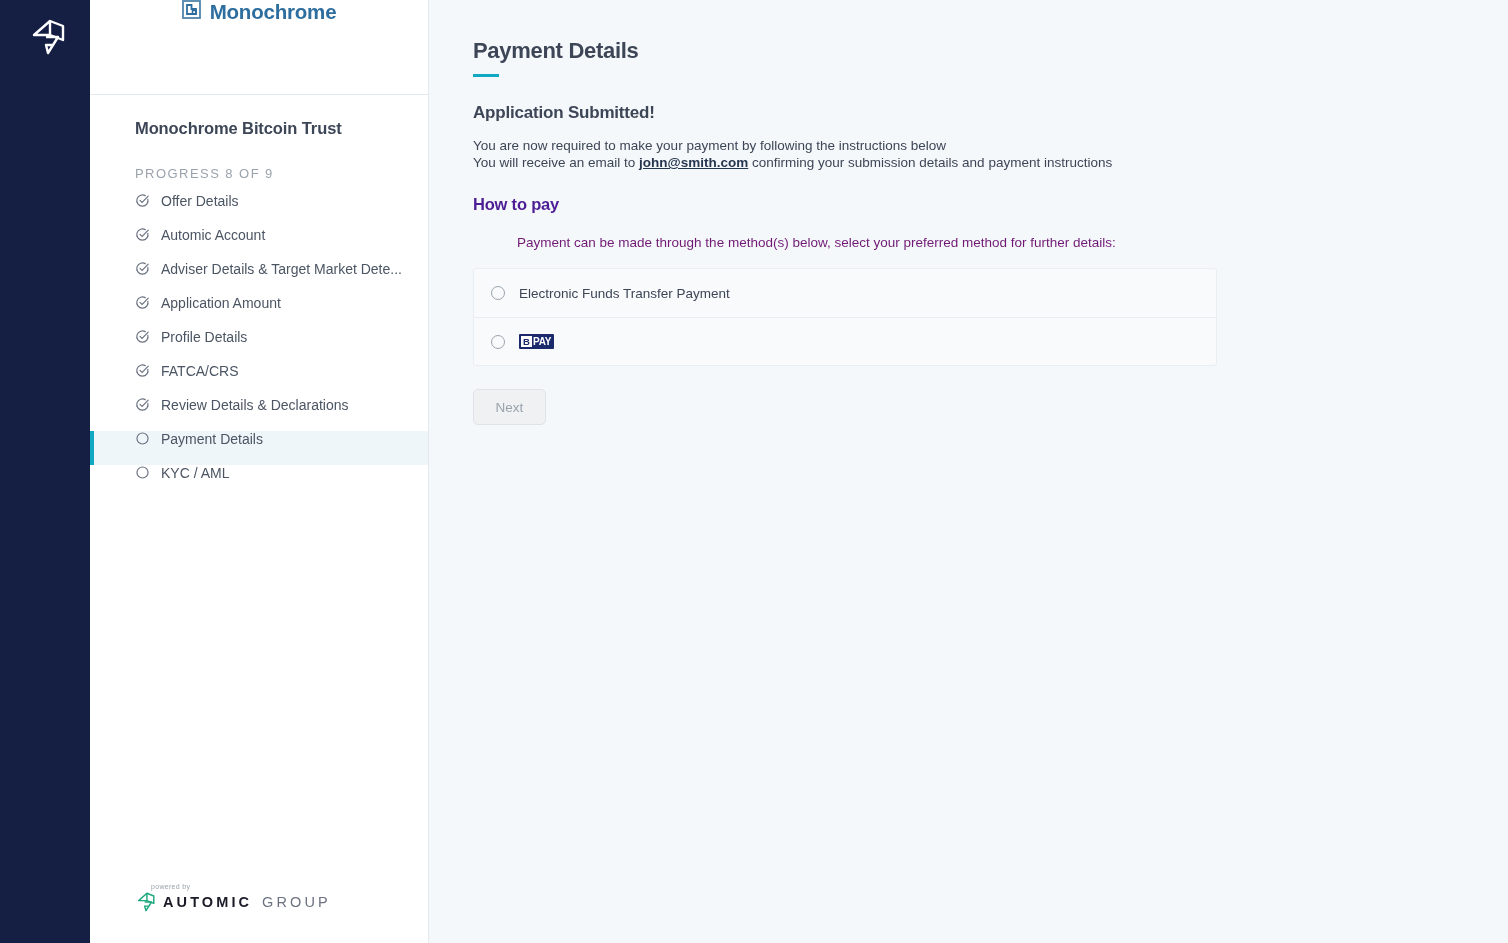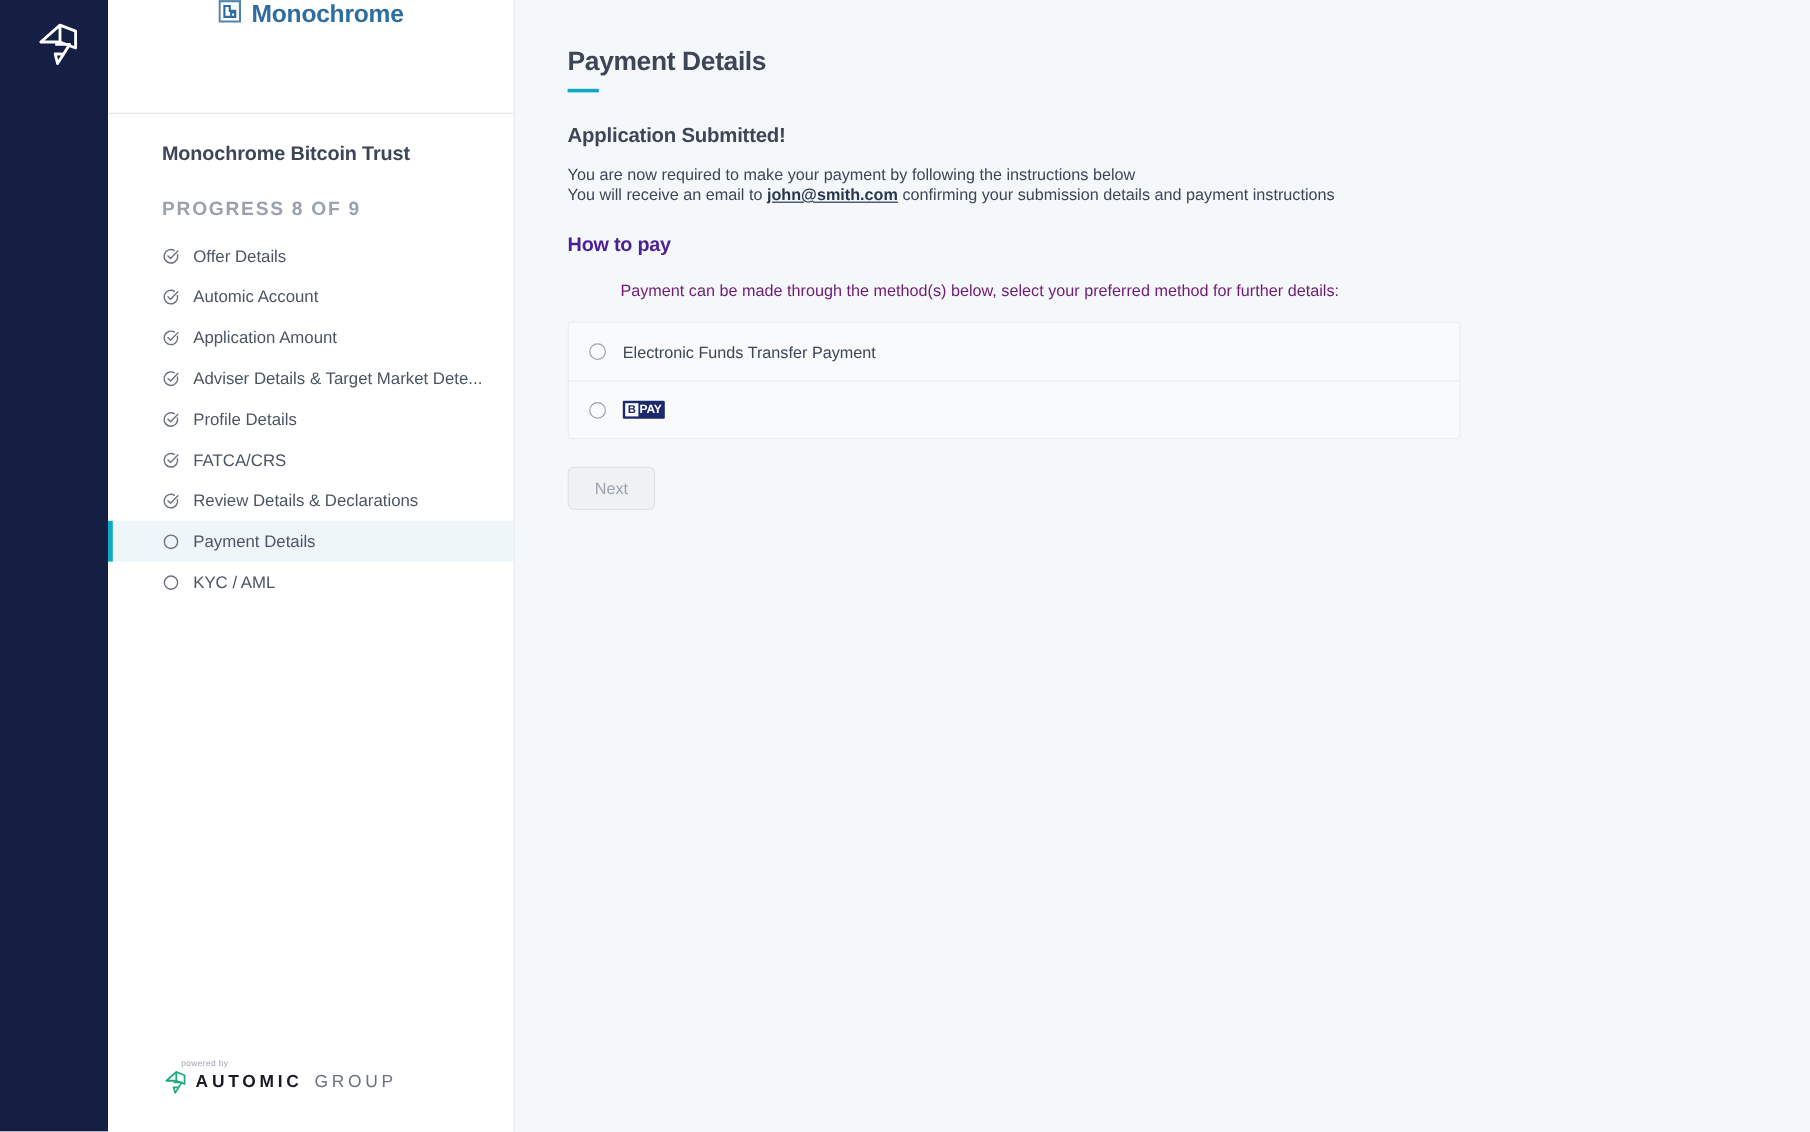--- a/index.html
+++ b/index.html
@@ -72,31 +72,30 @@
 
   .trust-title {
     font-size: 16.5px;
     font-weight: 700;
     color: #3d4657;
     padding: 8px 0 0 45px;
     letter-spacing: -0.1px;
   }
 
   .progress-label {
-    font-size: 16px;
-    font-weight: 700;
+    font-size: 13px;
+    font-weight: 400;
     letter-spacing: 1.45px;
     color: #9aa3ad;
     padding: 28px 0 12px 45px;
     text-transform: uppercase;
   }
 
   .nav-item {
     display: flex;
-    align-items: center;
     gap: 11px;
     height: 34px;
     padding-left: 45px;
     position: relative;
     cursor: pointer;
     font-size: 14px;
     color: #4b5563;
   }
   .nav-item .ic {
     width: 15px;
@@ -355,31 +354,31 @@
           <span class="nav-label">Automic Account</span>
         </div>
 
         <div class="nav-item">
           <span class="ic">
             <svg viewBox="0 0 16 16" width="15" height="15" aria-hidden="true">
               <path d="M13.6 6.2 A6 6 0 1 1 11.4 3.2" fill="none" stroke="#6b7280" stroke-width="1.25"></path>
               <path d="M5.3 7.8 L7.6 10.1 L14.1 3.4" fill="none" stroke="#6b7280" stroke-width="1.25" stroke-linecap="round"></path>
             </svg>
           </span>
+          <span class="nav-label">Adviser Details &amp; Target Market Dete...</span>
+        </div>
+
+        <div class="nav-item">
+          <span class="ic">
+            <svg viewBox="0 0 16 16" width="15" height="15" aria-hidden="true">
+              <path d="M13.6 6.2 A6 6 0 1 1 11.4 3.2" fill="none" stroke="#6b7280" stroke-width="1.25"></path>
+              <path d="M5.3 7.8 L7.6 10.1 L14.1 3.4" fill="none" stroke="#6b7280" stroke-width="1.25" stroke-linecap="round"></path>
+            </svg>
+          </span>
           <span class="nav-label">Application Amount</span>
-        </div>
-
-        <div class="nav-item">
-          <span class="ic">
-            <svg viewBox="0 0 16 16" width="15" height="15" aria-hidden="true">
-              <path d="M13.6 6.2 A6 6 0 1 1 11.4 3.2" fill="none" stroke="#6b7280" stroke-width="1.25"></path>
-              <path d="M5.3 7.8 L7.6 10.1 L14.1 3.4" fill="none" stroke="#6b7280" stroke-width="1.25" stroke-linecap="round"></path>
-            </svg>
-          </span>
-          <span class="nav-label">Adviser Details &amp; Target Market Dete...</span>
         </div>
 
         <div class="nav-item">
           <span class="ic">
             <svg viewBox="0 0 16 16" width="15" height="15" aria-hidden="true">
               <path d="M13.6 6.2 A6 6 0 1 1 11.4 3.2" fill="none" stroke="#6b7280" stroke-width="1.25"></path>
               <path d="M5.3 7.8 L7.6 10.1 L14.1 3.4" fill="none" stroke="#6b7280" stroke-width="1.25" stroke-linecap="round"></path>
             </svg>
           </span>
           <span class="nav-label">Profile Details</span>

